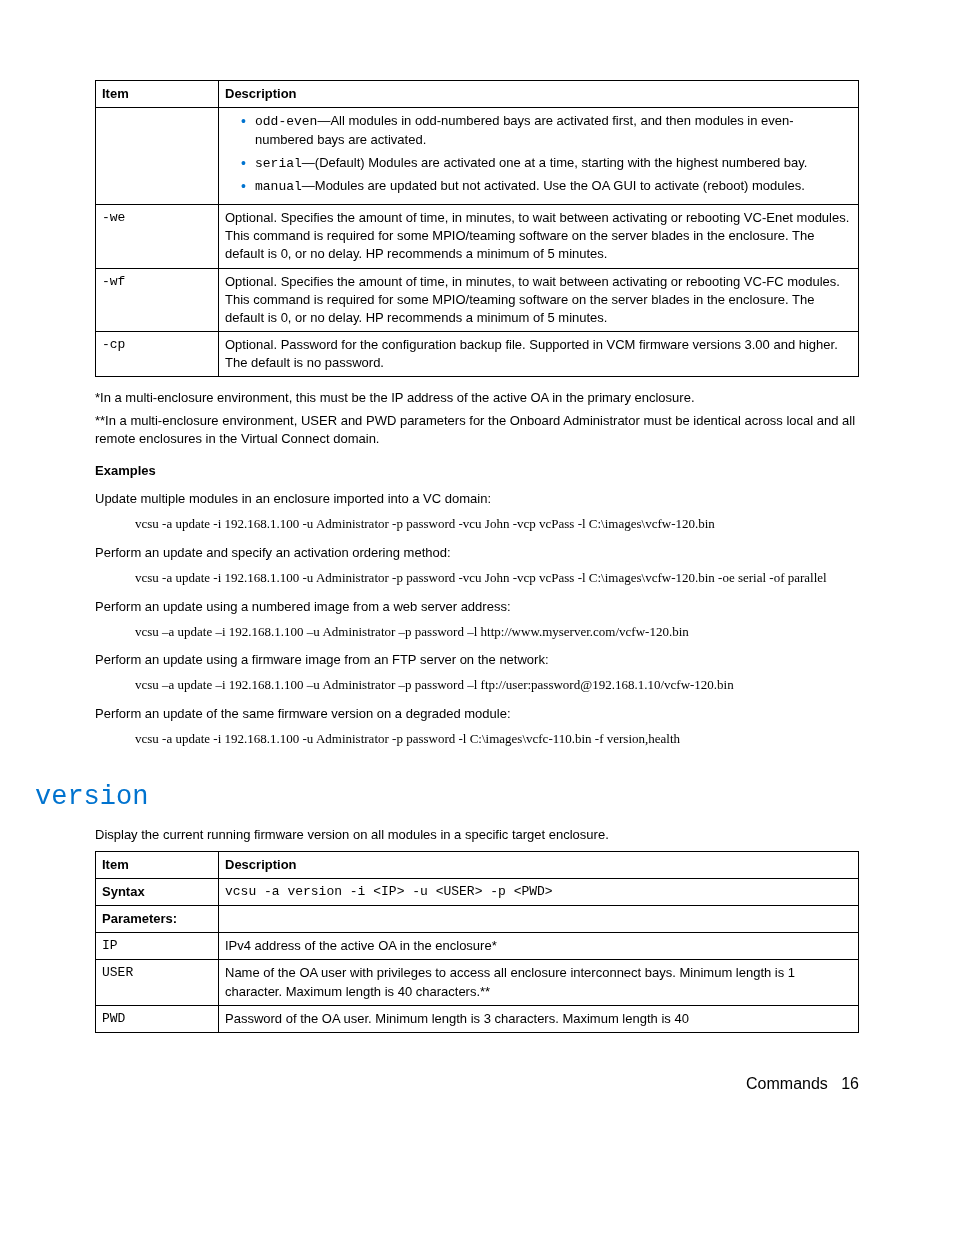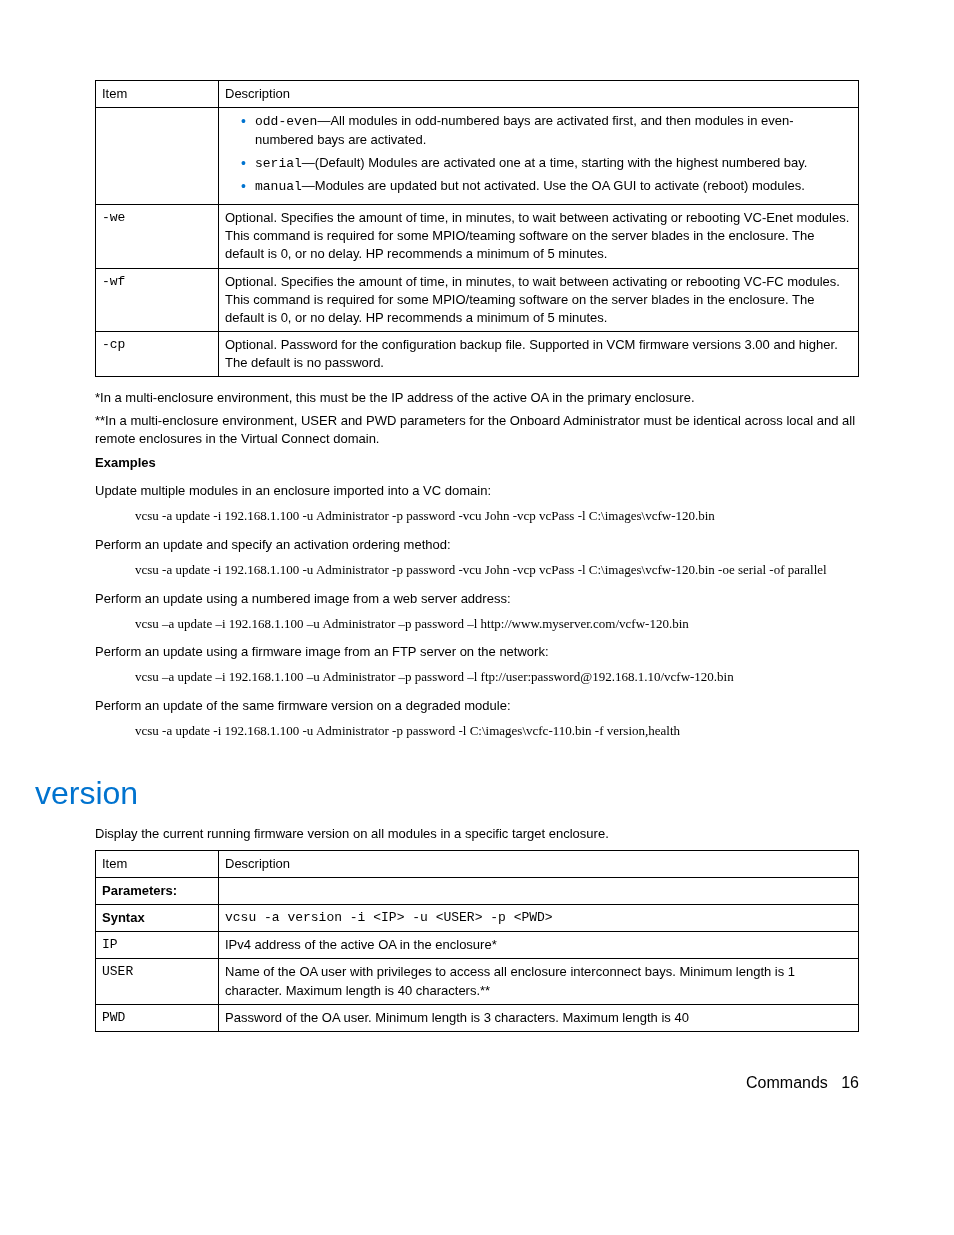--- a/index.html
+++ b/index.html
@@ -19,21 +19,21 @@
     margin-bottom: 12px;
   }
   th, td {
     border: 1px solid #000;
     padding: 4px 6px;
     text-align: left;
     vertical-align: top;
     font-size: 13px;
   }
   th {
-    font-weight: normal;
+    font-weight: bold;
   }
   .mono {
     font-family: "Courier New", monospace;
   }
   ul.bullets {
     list-style: none;
     padding-left: 16px;
     margin: 0;
   }
   ul.bullets li {
@@ -46,37 +46,37 @@
     color: #0073cf;
     position: absolute;
     left: 0;
     font-size: 14px;
   }
   .note {
     margin: 4px 0 2px 0;
   }
   .section-head {
     font-weight: bold;
-    margin-top: 6px;
+    margin-top: 14px;
     margin-bottom: 8px;
   }
   .body-text {
     margin: 10px 0 6px 0;
   }
   .code-block {
     font-family: Liberation Serif, serif;
     white-space: pre-wrap;
     margin: 2px 0 10px 40px;
     line-height: 1.5;
   }
   h1.version {
-    font-family: Liberation Sans, sans-serif;
+    font-family: Liberation Mono, monospace;
     font-weight: normal;
     color: #0073cf;
-    font-size: 32px;
+    font-size: 27px;
     margin: 30px 0 10px -60px;
   }
   .footer {
     text-align: right;
     font-size: 16px;
     margin-top: 40px;
   }
   .col-item { width: 110px; }
 </style>
 </head>
@@ -136,26 +136,26 @@
 <h1 class="version">version</h1>
 <p class="body-text">Display the current running firmware version on all modules in a specific target enclosure.</p>
 
 <table>
   <tbody>
       <tr>
     <th class="col-item">Item</th>
     <th>Description</th>
   </tr>
   <tr>
+    <td><b>Syntax</b></td>
+    <td class="mono">vcsu -a version -i &lt;IP&gt; -u &lt;USER&gt; -p &lt;PWD&gt;</td>
+  </tr>
+  <tr>
     <td><b>Parameters:</b></td>
     <td></td>
-  </tr>
-  <tr>
-    <td><b>Syntax</b></td>
-    <td class="mono">vcsu -a version -i &lt;IP&gt; -u &lt;USER&gt; -p &lt;PWD&gt;</td>
   </tr>
   <tr>
     <td class="mono">IP</td>
     <td>IPv4 address of the active OA in the enclosure*</td>
   </tr>
   <tr>
     <td class="mono">USER</td>
     <td>Name of the OA user with privileges to access all enclosure interconnect bays. Minimum length is 1 character. Maximum length is 40 characters.**</td>
   </tr>
   <tr>

